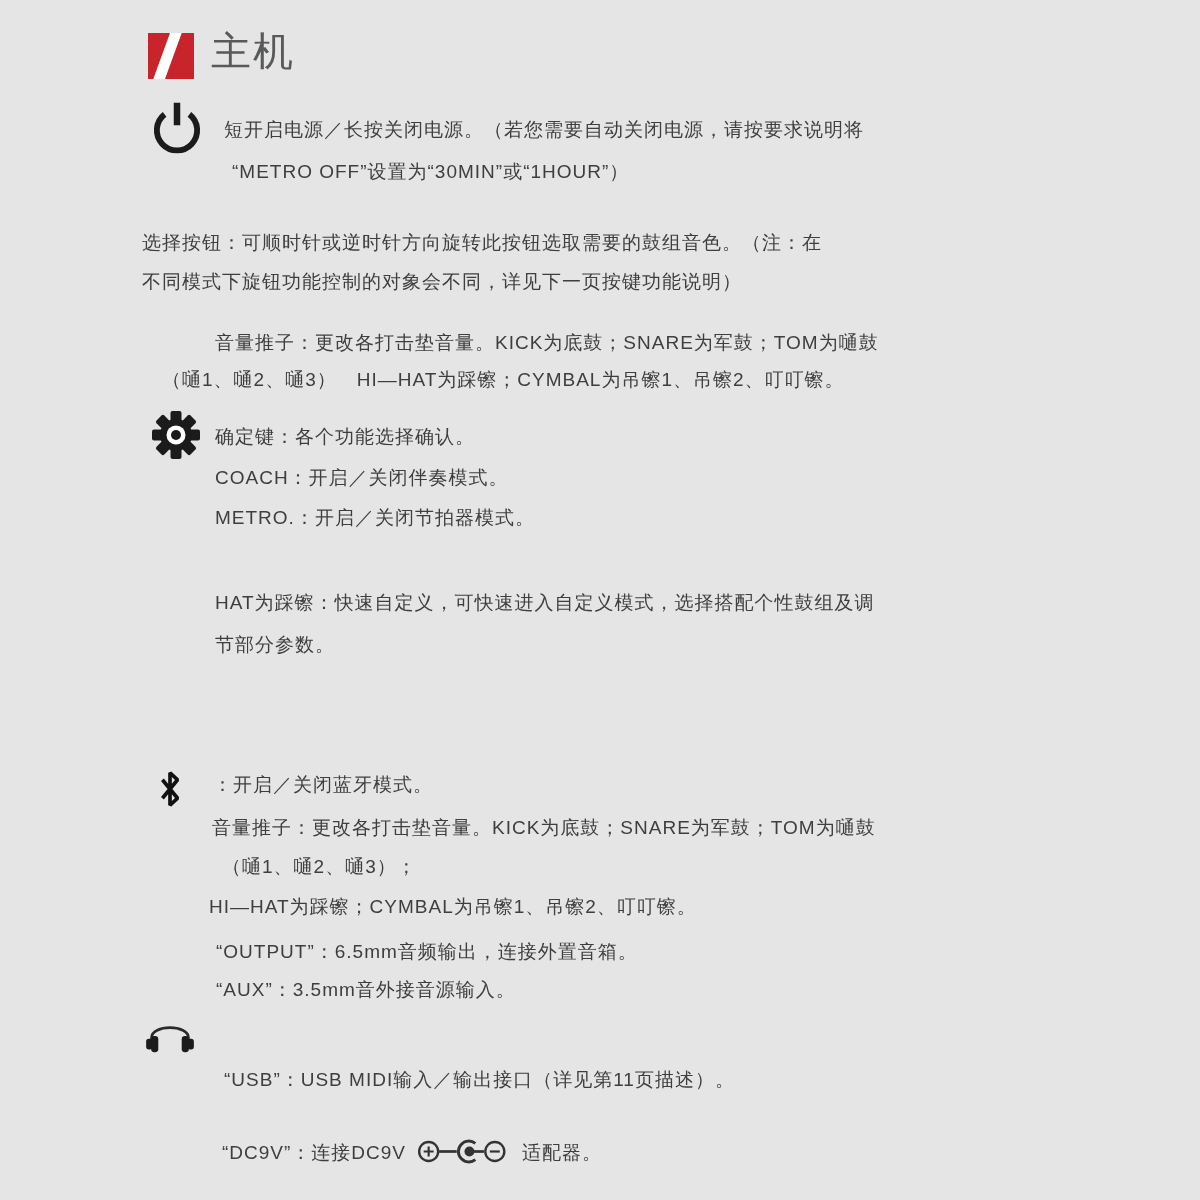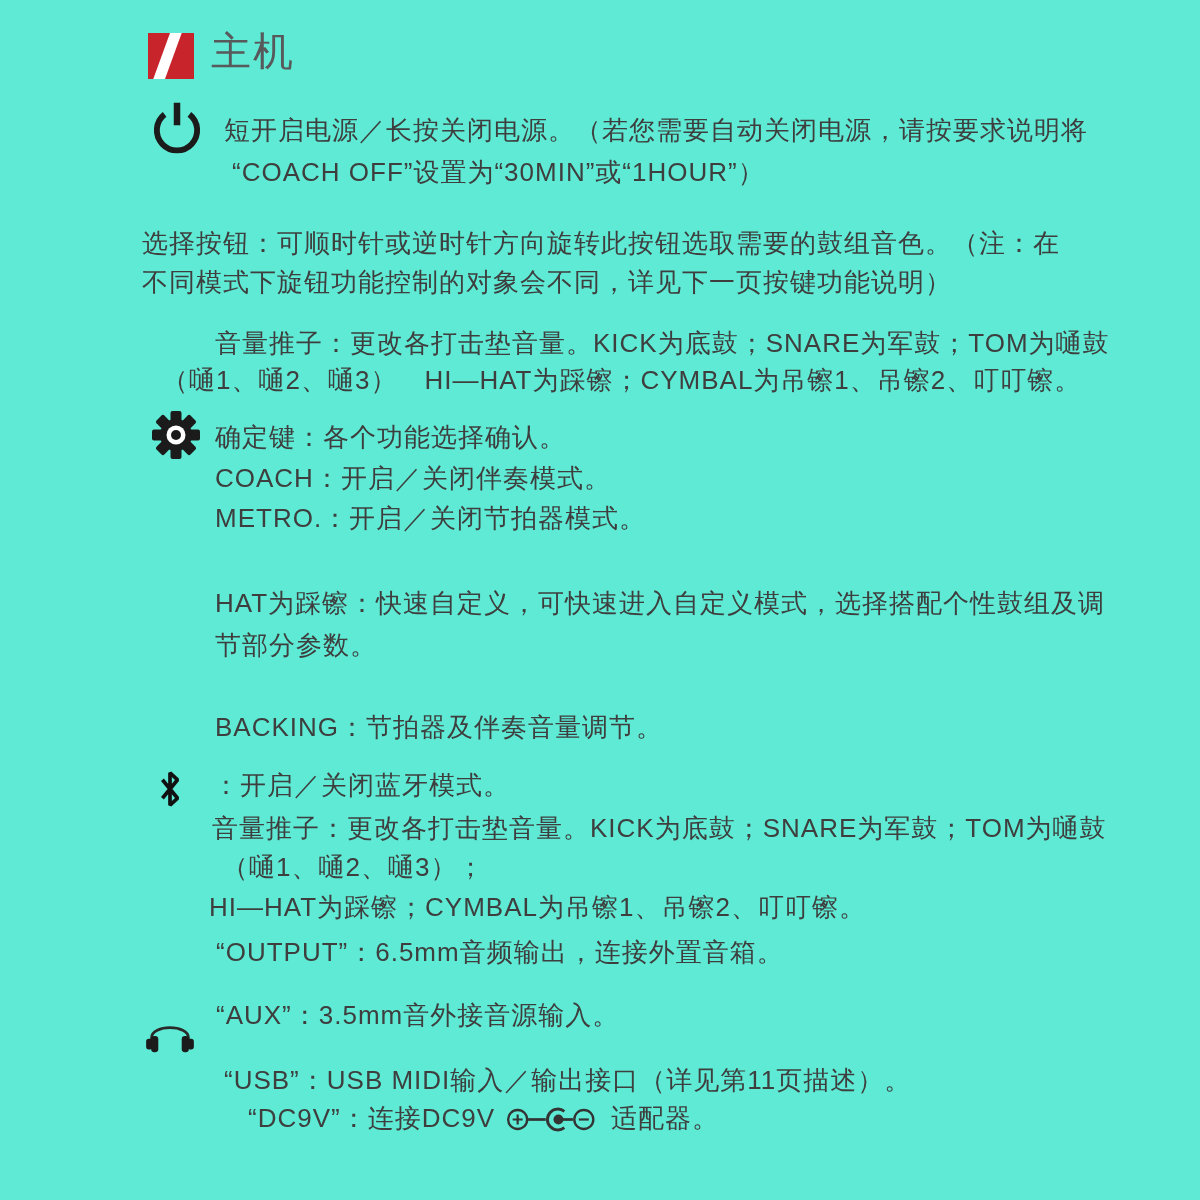--- a/index.html
+++ b/index.html
@@ -1,39 +1,39 @@
 <!DOCTYPE html>
 <html><head>
 <meta charset="utf-8">
 <style>
   html,body{margin:0;padding:0;background:#ffffff;}
   #page{
     position:relative;
     width:1200px;height:1200px;
-    background:#5eead4;
+    background:#e5e5e5;
     font-family:"Liberation Sans","DejaVu Sans",sans-serif;
     overflow:hidden;
   }
   
   .logo{
     position:absolute;left:148px;top:33px;width:46px;height:46px;
     background:#c8242c;overflow:hidden;
   }
   .logo .stripe{
     position:absolute;left:14px;top:-6px;width:11px;height:58px;
     background:#ffffff;transform:rotate(20deg);
   }
   .title{
     position:absolute;left:211px;top:28px;
     font-size:40px;line-height:46px;color:#58595b;letter-spacing:2px;
   }
   
   .ln{
     position:absolute;
-    font-size:26px;line-height:30px;height:30px;
+    font-size:19px;line-height:30px;height:30px;
     color:#3e3e3e;letter-spacing:1px;white-space:nowrap;
   }
   
   .icon{position:absolute;}
   .ic-power{left:151px;top:98px;}
   .ic-gear{left:152px;top:411px;}
   .ic-bt{left:157px;top:766px;}
   .ic-hp{left:143px;top:1016px;}
   
   .pw0{left:224px;top:115px;}
@@ -48,44 +48,44 @@
   .st3{left:215px;top:545px;}
   .st4{left:215px;top:588px;}
   .st5{left:215px;top:630px;}
   .st6{left:215px;top:672px;}
   .st7{left:215px;top:712px;}
   .bt0{left:213px;top:770px;}
   .bt1{left:212px;top:813px;}
   .bt2{left:222px;top:852px;}
   .bt3{left:209px;top:892px;}
   .bt4{left:216px;top:937px;}
-  .bt5{left:216px;top:975px;margin-top:25px;}
+  .bt5{left:216px;top:975px;}
   .hp0{left:212px;top:1025px;}
   .hp1{left:224px;top:1065px;}
-  .hp2{left:222px;top:1103px;margin-left:26px;}
+  .hp2{left:222px;top:1137px;}
   .dc-icon{vertical-align:-7px;margin:0 8px;}
 </style>
 </head>
 <body>
 
 <div id="page">
 
   <div class="logo">
     <div class="stripe"></div>
   </div>
   <div class="title">主机</div>
 
   <div class="icon ic-power">
     <svg width="52" height="58" viewBox="0 0 24 26">
       <path d="M6.27 7.17 A9.3 9.3 0 1 0 17.73 7.17" fill="none" stroke="#1b1b1b" stroke-width="2.7"></path>
       <line x1="12" y1="1.8" x2="12" y2="12.2" stroke="#1b1b1b" stroke-width="3"></line>
     </svg>
   </div>
   <div class="ln pw0">短开启电源／长按关闭电源。（若您需要自动关闭电源，请按要求说明将</div>
-  <div class="ln pw1">“COACH OFF”设置为“30MIN”或“1HOUR”）</div>
+  <div class="ln pw1">“METRO OFF”设置为“30MIN”或“1HOUR”）</div>
 
   <div class="ln se0">选择按钮：可顺时针或逆时针方向旋转此按钮选取需要的鼓组音色。（注：在</div>
   <div class="ln se1">不同模式下旋钮功能控制的对象会不同，详见下一页按键功能说明）</div>
 
   <div class="ln fa0">音量推子：更改各打击垫音量。KICK为底鼓；SNARE为军鼓；TOM为嗵鼓</div>
   <div class="ln fa1">（嗵1、嗵2、嗵3）　HI—HAT为踩镲；CYMBAL为吊镲1、吊镲2、叮叮镲。</div>
 
   <div class="icon ic-gear">
     <svg width="48" height="48" viewBox="0 0 48 48">
       <g fill="#1b1b1b">
@@ -101,21 +101,20 @@
       </g>
       <circle cx="24" cy="24" r="9.5" fill="#ffffff"></circle>
       <circle cx="24" cy="24" r="5" fill="#1b1b1b"></circle>
     </svg>
   </div>
   <div class="ln st0">确定键：各个功能选择确认。</div>
   <div class="ln st1">COACH：开启／关闭伴奏模式。</div>
   <div class="ln st2">METRO.：开启／关闭节拍器模式。</div>
   <div class="ln st4">HAT为踩镲：快速自定义，可快速进入自定义模式，选择搭配个性鼓组及调</div>
   <div class="ln st5">节部分参数。</div>
-  <div class="ln st7">BACKING：节拍器及伴奏音量调节。</div>
 
   <div class="icon ic-bt">
     <svg width="26" height="46" viewBox="0 0 24 40">
       <path d="M5 11.5 L19 28.5 L12 35 L12 5 L19 11.5 L5 28.5" fill="none" stroke="#111111" stroke-width="3.4" stroke-linejoin="bevel"></path>
     </svg>
   </div>
   <div class="ln bt0">：开启／关闭蓝牙模式。</div>
   <div class="ln bt1">音量推子：更改各打击垫音量。KICK为底鼓；SNARE为军鼓；TOM为嗵鼓</div>
   <div class="ln bt2">（嗵1、嗵2、嗵3）；</div>
   <div class="ln bt3">HI—HAT为踩镲；CYMBAL为吊镲1、吊镲2、叮叮镲。</div>

